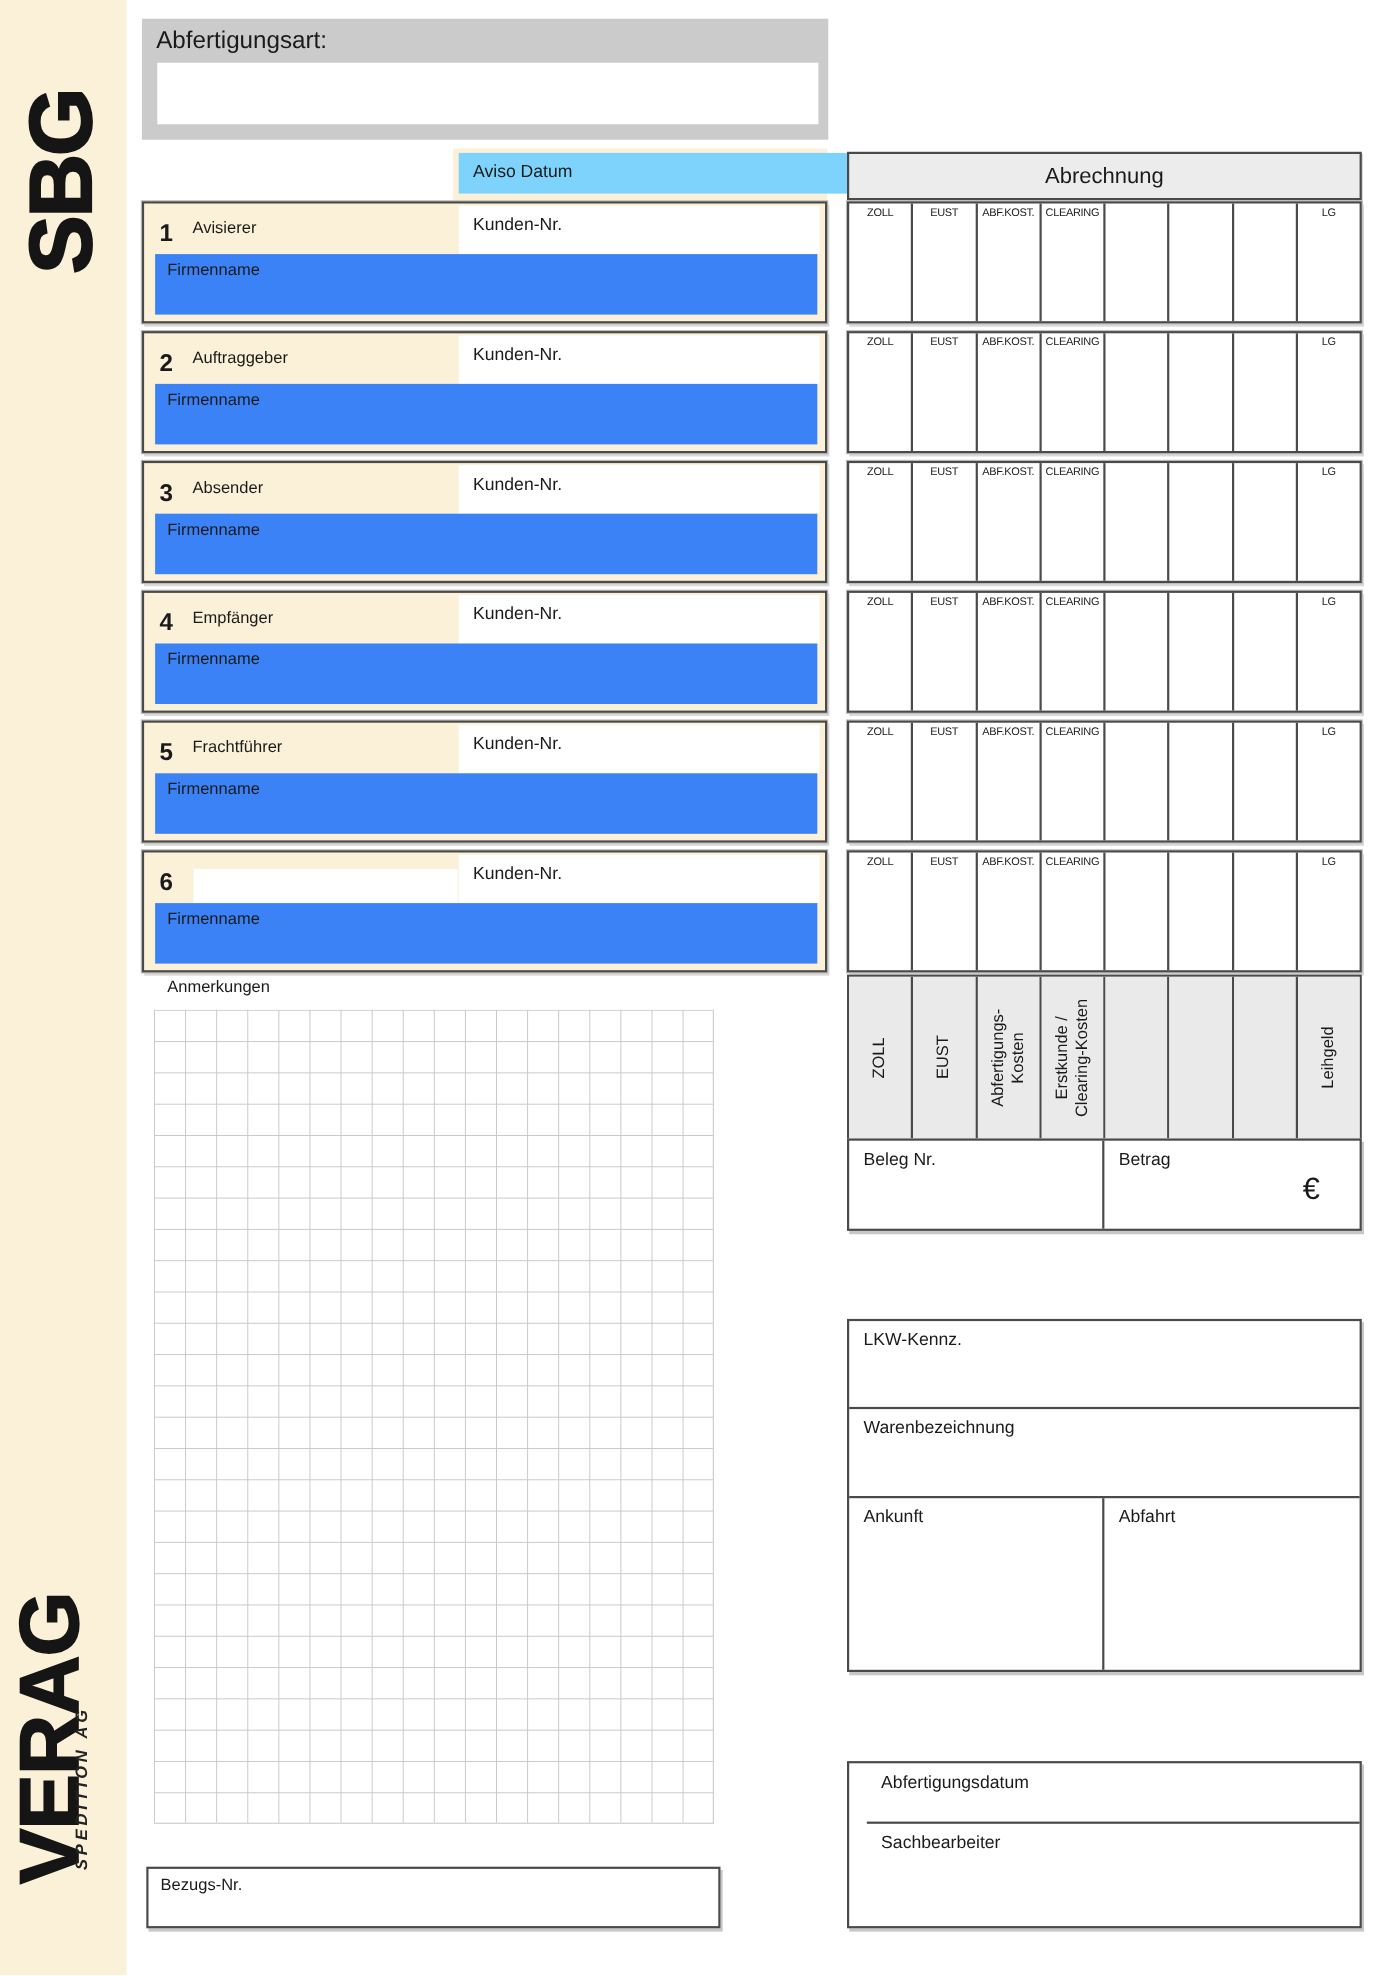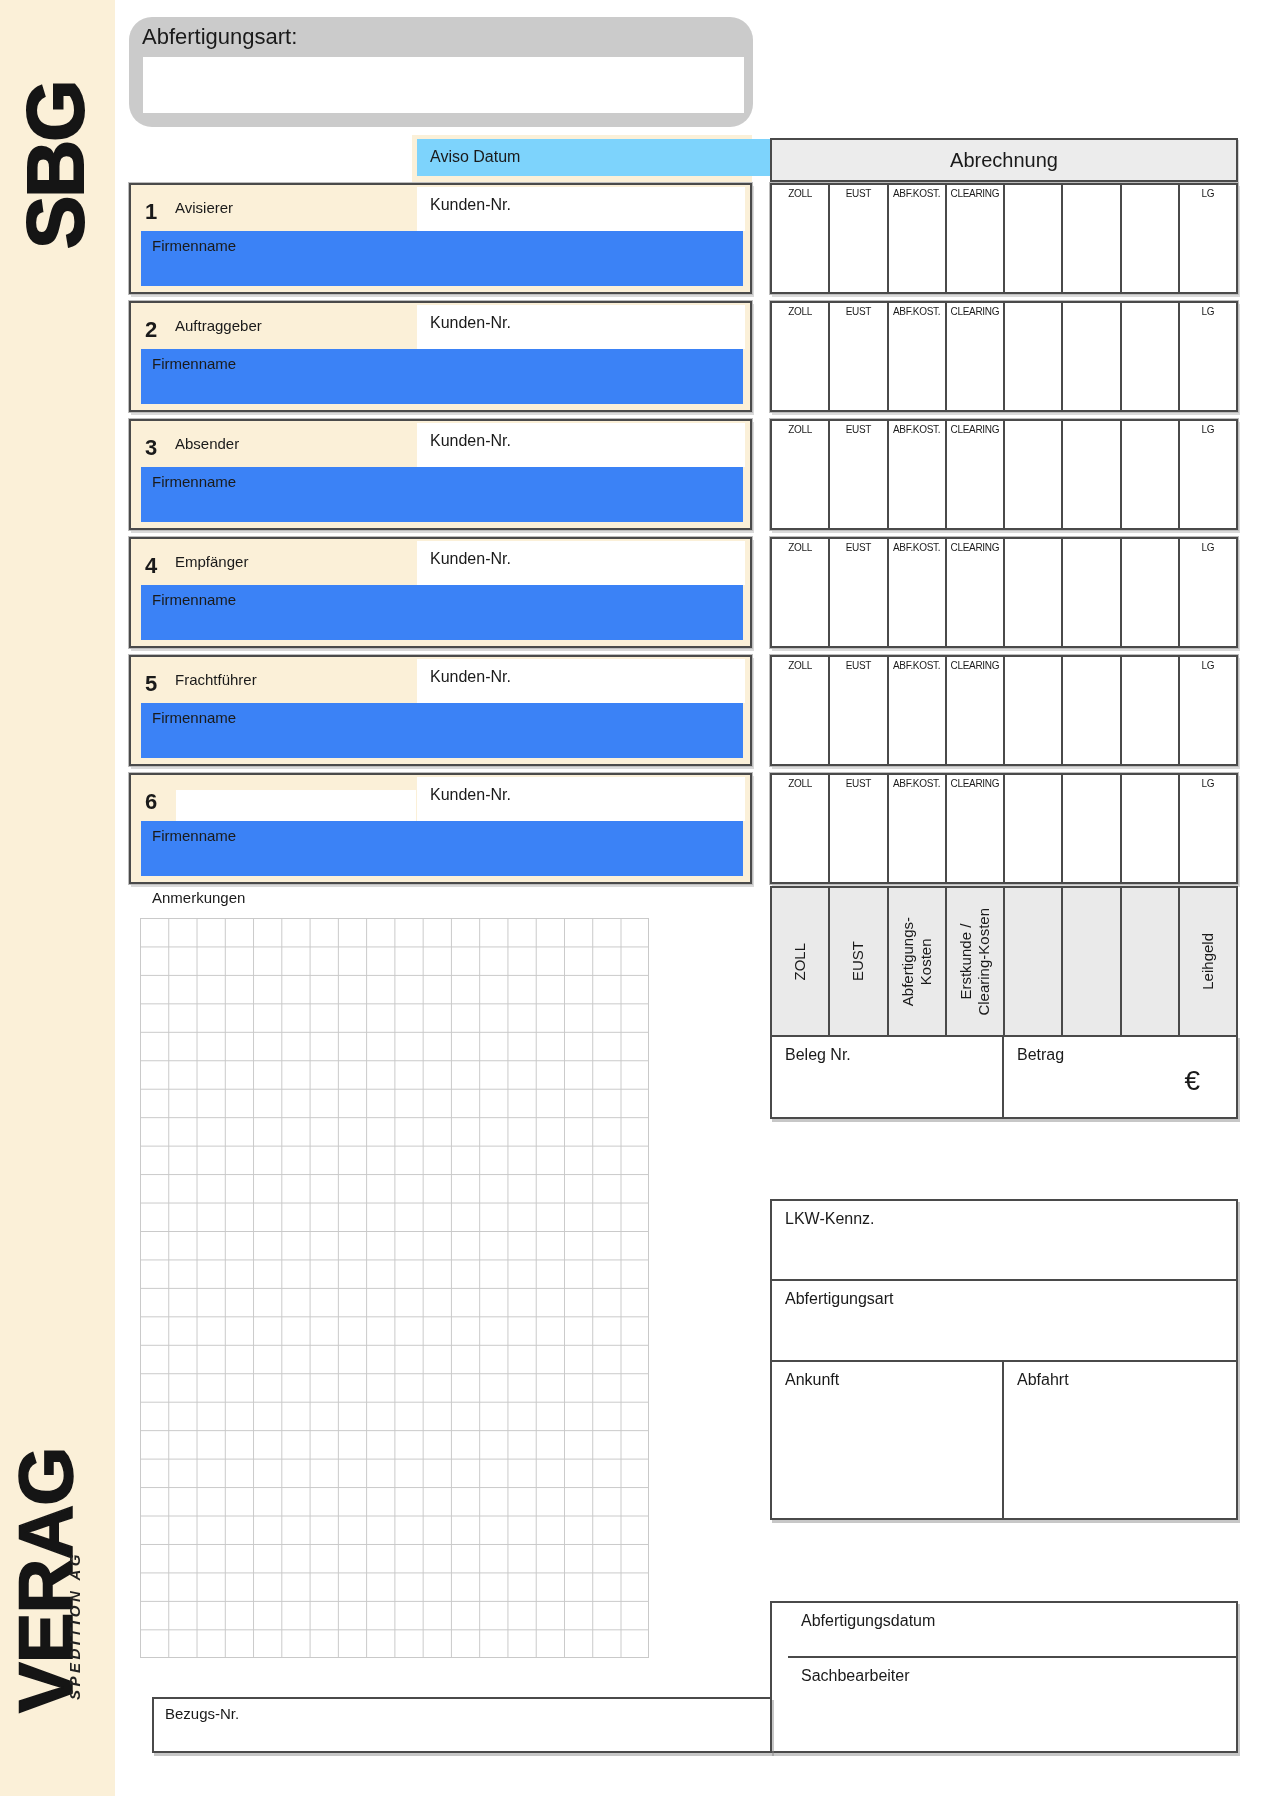--- a/index.html
+++ b/index.html
@@ -18,21 +18,21 @@
   .sidebar{position:absolute;left:0;top:0;width:115px;height:1796px;background:var(--cream);}
   .vtext{writing-mode:vertical-rl;transform:rotate(180deg);}
   .sbg{position:absolute;left:16px;top:24px;height:225px;font-size:80px;font-weight:bold;
        color:#151515;letter-spacing:-2px;line-height:1;-webkit-text-stroke:2px #151515;}
   .verag{position:absolute;left:8px;top:1398px;height:315px;font-size:76px;font-weight:bold;
        color:#151515;letter-spacing:-1px;line-height:1;-webkit-text-stroke:1.5px #151515;}
   .spedition{position:absolute;left:66px;top:1380px;height:320px;font-size:15px;font-weight:bold;
        font-style:italic;letter-spacing:3.5px;color:#222;}
 
   
-  .topgray{position:absolute;left:129px;top:17px;width:624px;height:110px;background:var(--topgray);border-radius:23px;}
+  .topgray{position:absolute;left:129px;top:17px;width:624px;height:110px;background:var(--topgray);}
   .topgray .tg-label{position:absolute;left:13px;top:7px;font-size:22px;}
   .topgray .tg-input{position:absolute;left:14px;top:40px;right:9px;height:56px;background:#fff;}
 
   
   .filiale-box{position:absolute;left:770px;top:17px;width:468px;height:110px;background:#fff;
        border:3px solid var(--bdark);display:flex;box-shadow:1px 2px 0 rgba(150,150,150,.4);}
   .fil-cell{position:relative;}
   .fil-cell.c1{width:116px;border-right:2px solid var(--bdark);}
   .fil-cell.c2{flex:1;}
   .fil-label{position:absolute;left:9px;top:6px;font-size:15px;}
@@ -105,23 +105,23 @@
   .d-cell{position:relative;}
   .d-cell.c1{width:230px;border-right:2px solid var(--bdark);}
   .d-cell.c2{flex:1;}
 
   .date-stack{position:absolute;left:770px;top:1601px;width:468px;height:152px;background:#fff;
       border:2px solid var(--bdark);box-sizing:border-box;display:flex;flex-direction:column;
       box-shadow:2px 3px 0 rgba(130,130,130,.45);padding-left:16px;}
   .date-row1{height:53px;border-bottom:2px solid var(--bdark);}
   .date-row2{flex:1;}
 
-  .bezug-box{position:absolute;left:133px;top:1697px;width:620px;height:56px;background:#fff;
+  .bezug-box{position:absolute;left:133px;top:1697px;width:522px;height:56px;background:#fff;
       border:2px solid var(--bdark);box-sizing:border-box;
-      box-shadow:2px 3px 0 rgba(130,130,130,.45);margin-left:19px;}
+      box-shadow:2px 3px 0 rgba(130,130,130,.45);}
 </style>
 </head>
 <body>
 
 <div class="page">
 
   <div class="sidebar">
     <div class="sbg vtext">SBG</div>
     <div class="verag vtext">VERAG</div>
     <div class="spedition vtext">SPEDITION AG</div>
@@ -402,21 +402,21 @@
   </div>
 
   <div class="anm-label">Anmerkungen</div>
   <div class="anm-grid"></div>
 
   <div class="detail-stack">
     <div class="d-row r1">
       <span class="field-label">LKW-Kennz.</span>
     </div>
     <div class="d-row r2">
-      <span class="field-label">Abfertigungsart</span>
+      <span class="field-label">Warenbezeichnung</span>
     </div>
     <div class="d-row r4">
       <div class="d-split">
         <div class="d-cell c1">
           <span class="field-label">Ankunft</span>
         </div>
         <div class="d-cell c2">
           <span class="field-label">Abfahrt</span>
         </div>
       </div>

